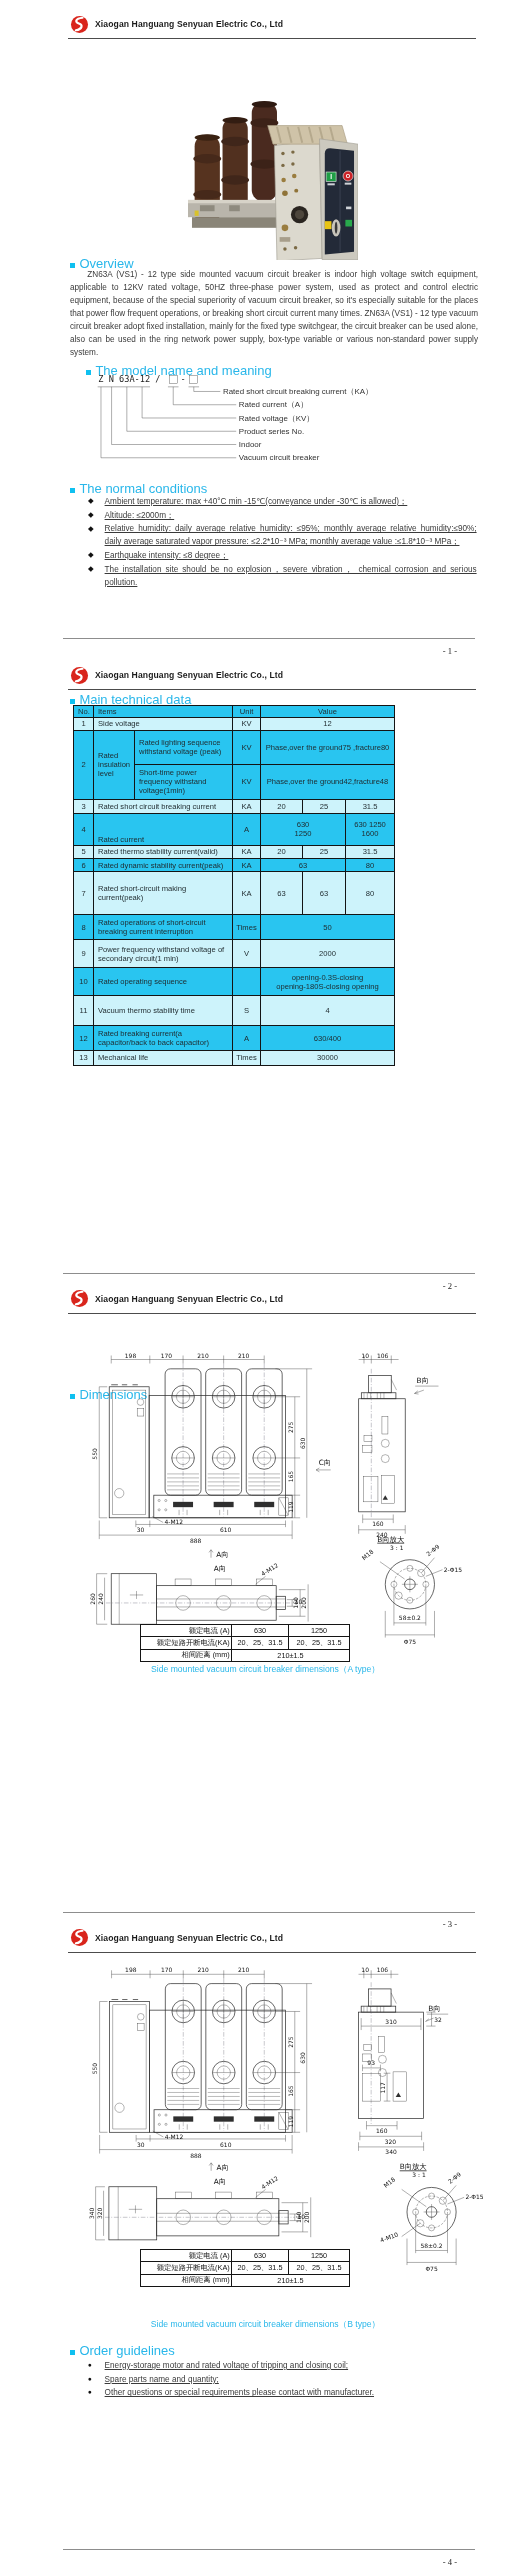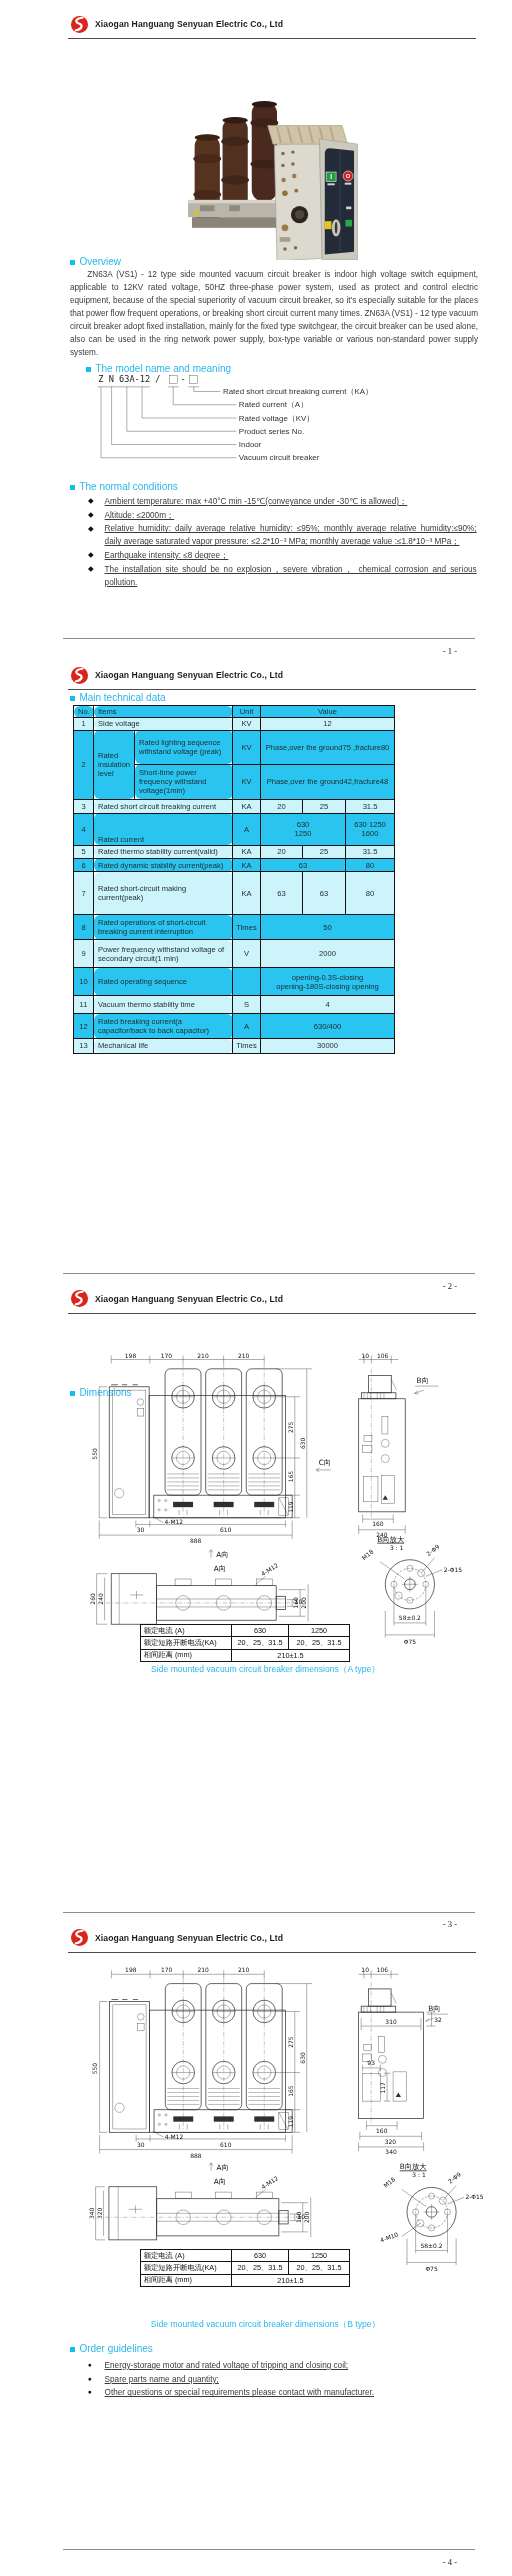--- a/index.html
+++ b/index.html
@@ -5,40 +5,40 @@
   html,body{margin:0;padding:0;background:#fff;}
   body{font-family:"Liberation Sans","DejaVu Sans",sans-serif;color:#333;}
   .canvas{position:relative;width:512px;height:2576px;background:#fff;overflow:hidden;}
   .abs{position:absolute;}
   
   .hdr-name{position:absolute;left:95px;font-size:8.6px;font-weight:bold;color:#1c1c1c;letter-spacing:0.1px;}
   .hdr-rule{position:absolute;left:68px;width:408px;height:1.3px;background:#4c4c4c;}
   .ftr-line{position:absolute;left:63px;width:412px;height:1.3px;background:#8d8d8d;}
   .pgnum{position:absolute;left:0;width:457px;text-align:right;font-size:8.6px;color:#222;font-family:"Liberation Serif","DejaVu Serif",serif;}
   
-  .sec-title{position:absolute;font-size:10px;color:#29b7ea;}
+  .sec-title{position:absolute;font-size:13px;color:#29b7ea;}
   .sec-title .sq{display:inline-block;width:4.7px;height:4.7px;background:#0fc0f0;margin-right:4.7px;}
   
   .para{position:absolute;font-size:8.2px;line-height:13px;color:#3a3a3a;text-align:justify;text-indent:17.3px;}
   .cond-list,.order-list{position:absolute;}
   .cond-item,.order-item{display:flex;align-items:flex-start;margin-bottom:0.7px;}
   .cond-item .mk{width:16.6px;flex:none;font-size:7.3px;color:#111;padding-top:1.3px;}
   .order-item .mk{width:16.6px;flex:none;font-size:6.6px;color:#111;padding-top:2px;}
   .cond-item .tx,.order-item .tx{font-size:8.2px;line-height:13px;color:#3a3a3a;text-align:justify;width:372px;text-decoration:underline;}
   
   table.tech{position:absolute;border-collapse:collapse;table-layout:fixed;width:321px;font-size:7.6px;color:#1f2a2e;}
   table.tech td{border:0.7px solid #141414;text-align:center;vertical-align:middle;padding:0.7px 1.3px;line-height:9px;overflow:hidden;}
-  table.tech td.lft{text-align:left;padding-left:4px;padding-right:2.7px;border-radius:6px;}
+  table.tech td.lft{text-align:left;padding-left:4px;padding-right:2.7px;}
   tr.cy td{background:#29c5f0;}
   tr.pl td{background:#cdf3fb;}
   .pre{white-space:pre-line;}
   
   table.spec{position:absolute;border-collapse:collapse;table-layout:fixed;width:208px;font-size:7.3px;color:#111;background:#fff;}
   table.spec td{border:0.7px solid #141414;height:11.3px;text-align:center;padding:0 1.3px;overflow:hidden;}
-  table.spec td.lft{text-align:left;padding-left:2.7px;}
+  table.spec td.lft{text-align:right;padding-left:2.7px;}
   .caption{position:absolute;left:66px;width:399px;text-align:center;font-size:8.6px;color:#29b7ea;}
   
   .oln{fill:none;stroke:#2f2f2f;stroke-width:1.1;}
   .thin{fill:none;stroke:#2f2f2f;stroke-width:.55;}
   .dln{stroke:#444;stroke-width:.65;fill:none;}
   .cl{stroke:#556;stroke-width:.5;stroke-dasharray:7 2.5 1.5 2.5;fill:none;}
   .hatch{stroke:#2f2f2f;stroke-width:.5;}
   text.st{font-size:9px;fill:#111;font-family:"DejaVu Sans",sans-serif;}
   text.stm{font-size:9px;fill:#111;text-anchor:middle;font-family:"DejaVu Sans",sans-serif;}
   text.big{font-size:11px;fill:#111;font-family:"DejaVu Sans",sans-serif;}
@@ -273,21 +273,21 @@
       <td>V</td>
       <td colspan="3">2000</td>
     </tr>
     <tr class="cy" style="height:28px">
       <td>10</td>
       <td colspan="2" class="lft">Rated operating sequence</td>
       <td></td>
       <td colspan="3" class="pre">opening-0.3S-closing
 opening-180S-closing opening</td>
     </tr>
-    <tr class="pl" style="height:18px">
+    <tr class="pl" style="height:30px">
       <td>11</td>
       <td colspan="2" class="lft">Vacuum thermo stability time</td>
       <td>S</td>
       <td colspan="3">4</td>
     </tr>
     <tr class="cy" style="height:25px">
       <td>12</td>
       <td colspan="2" class="lft">Rated breaking current(a capacitor/back to back capacitor)</td>
       <td>A</td>
       <td colspan="3">630/400</td>

